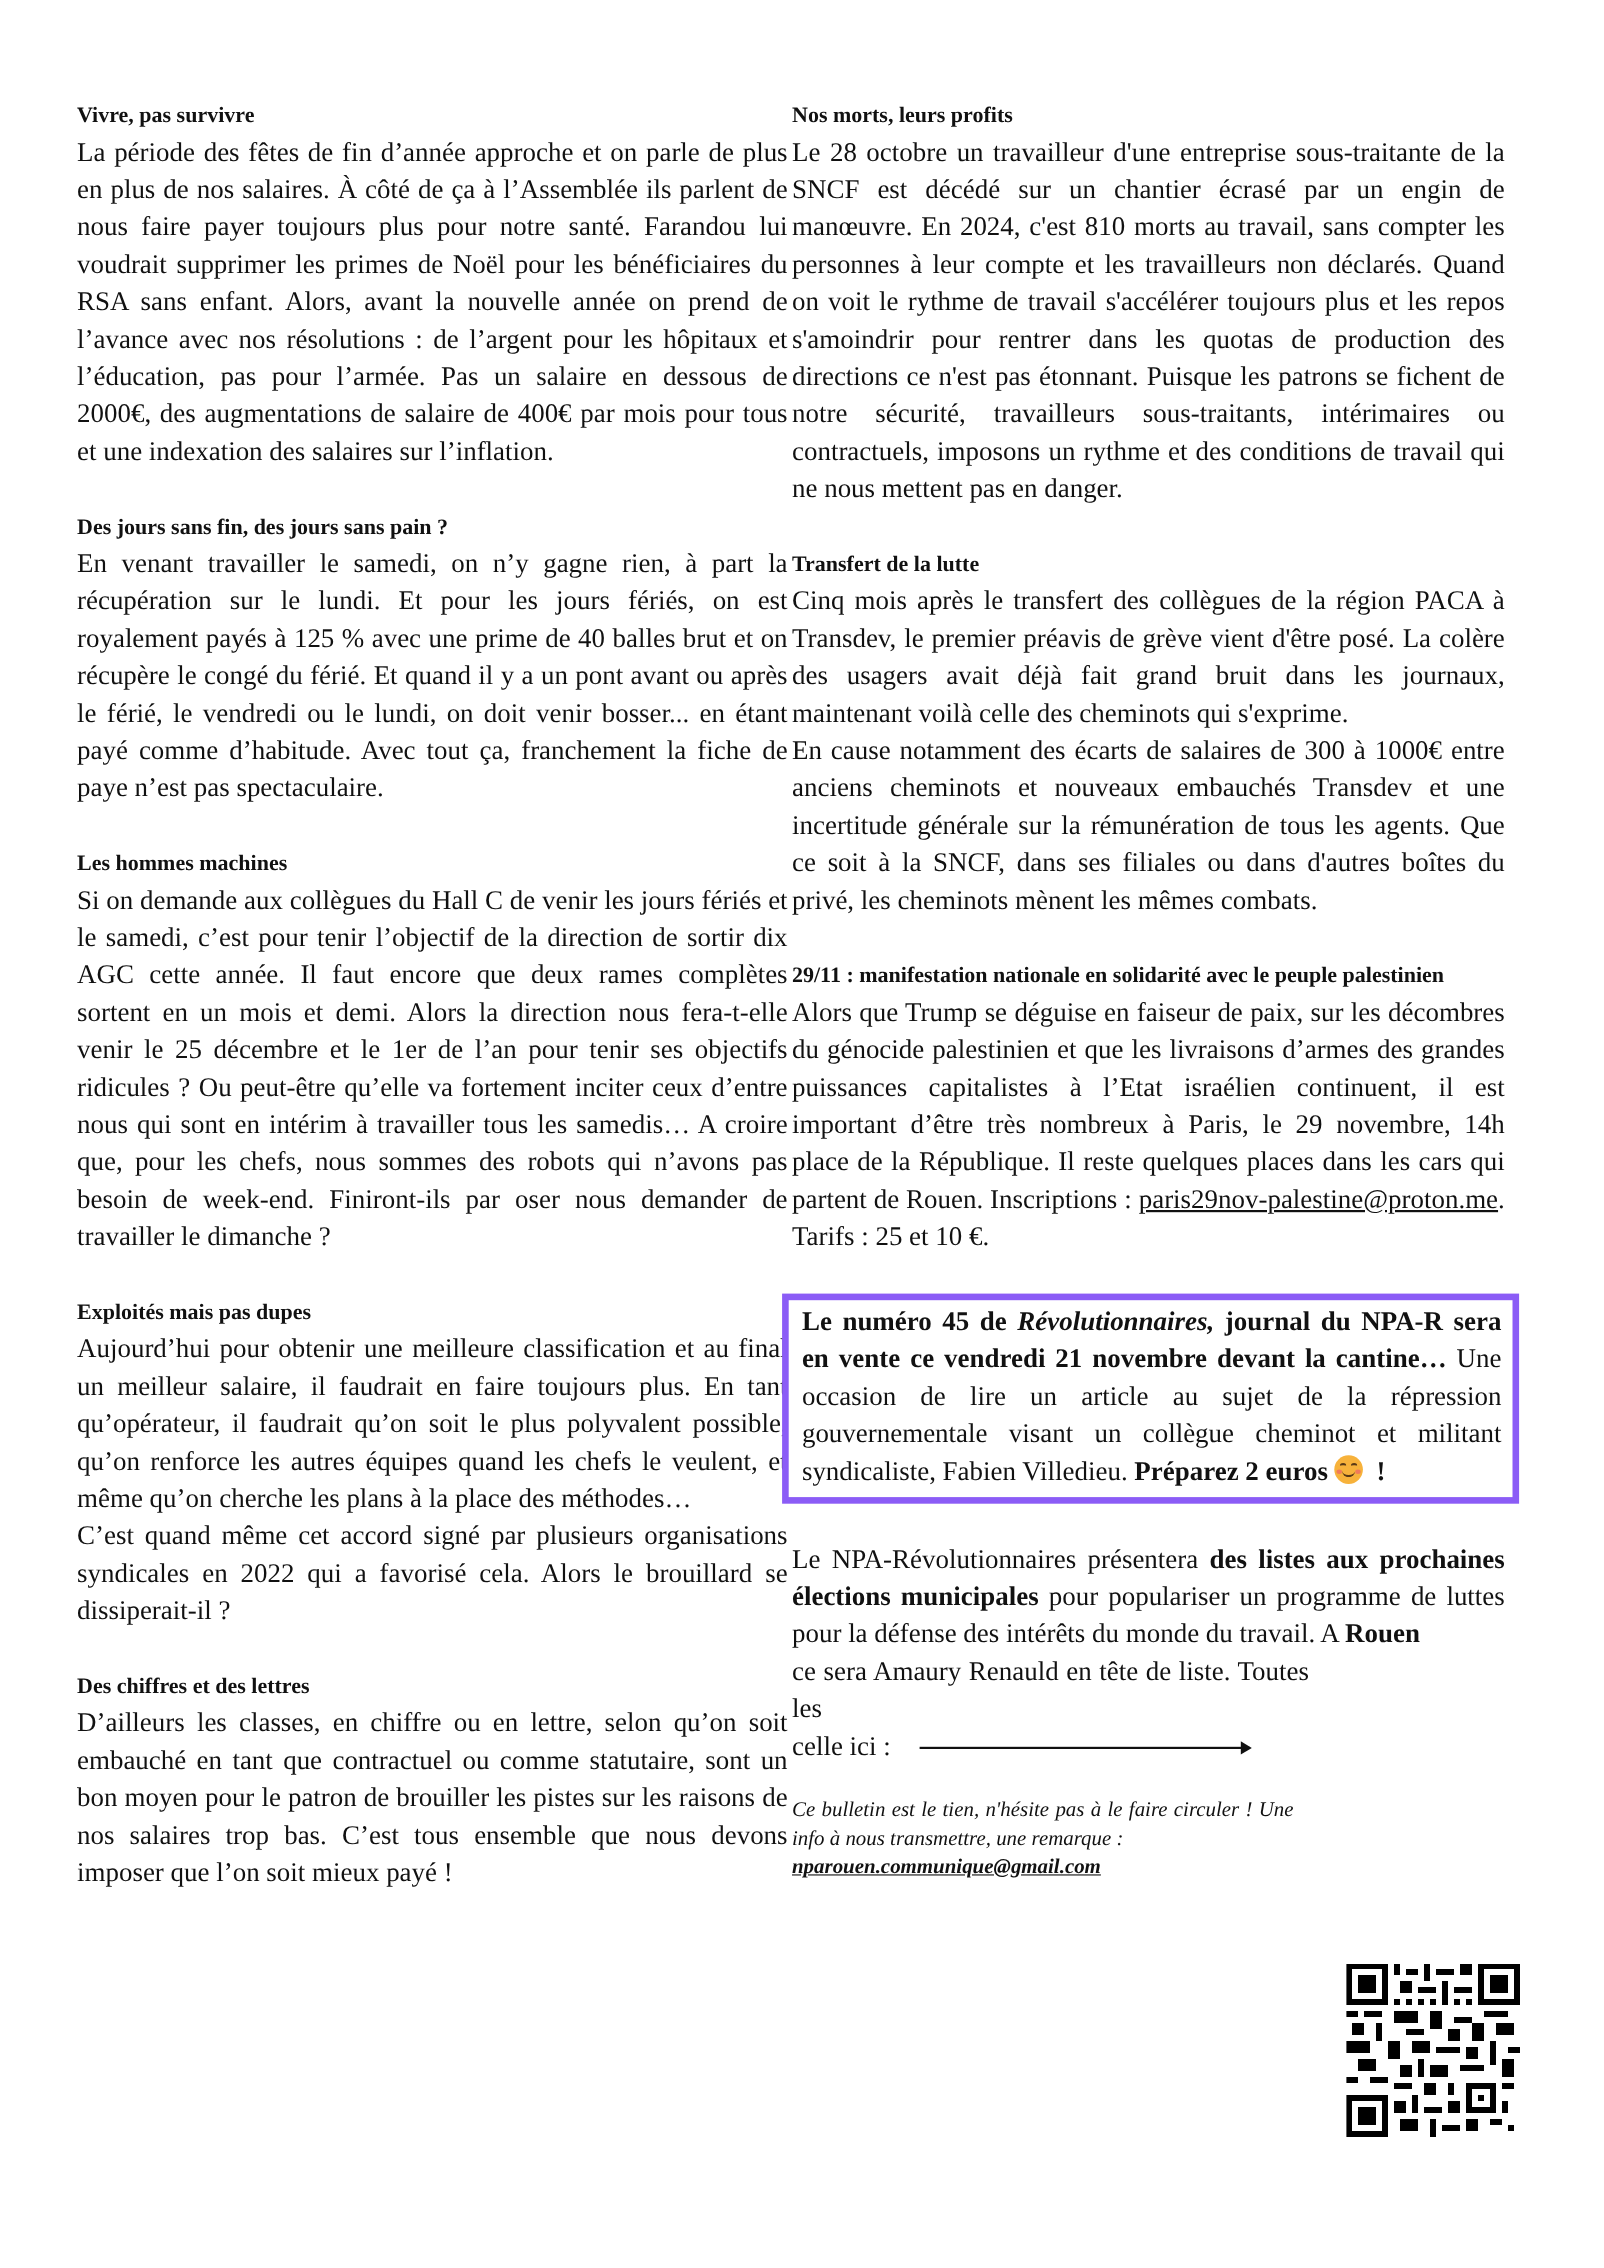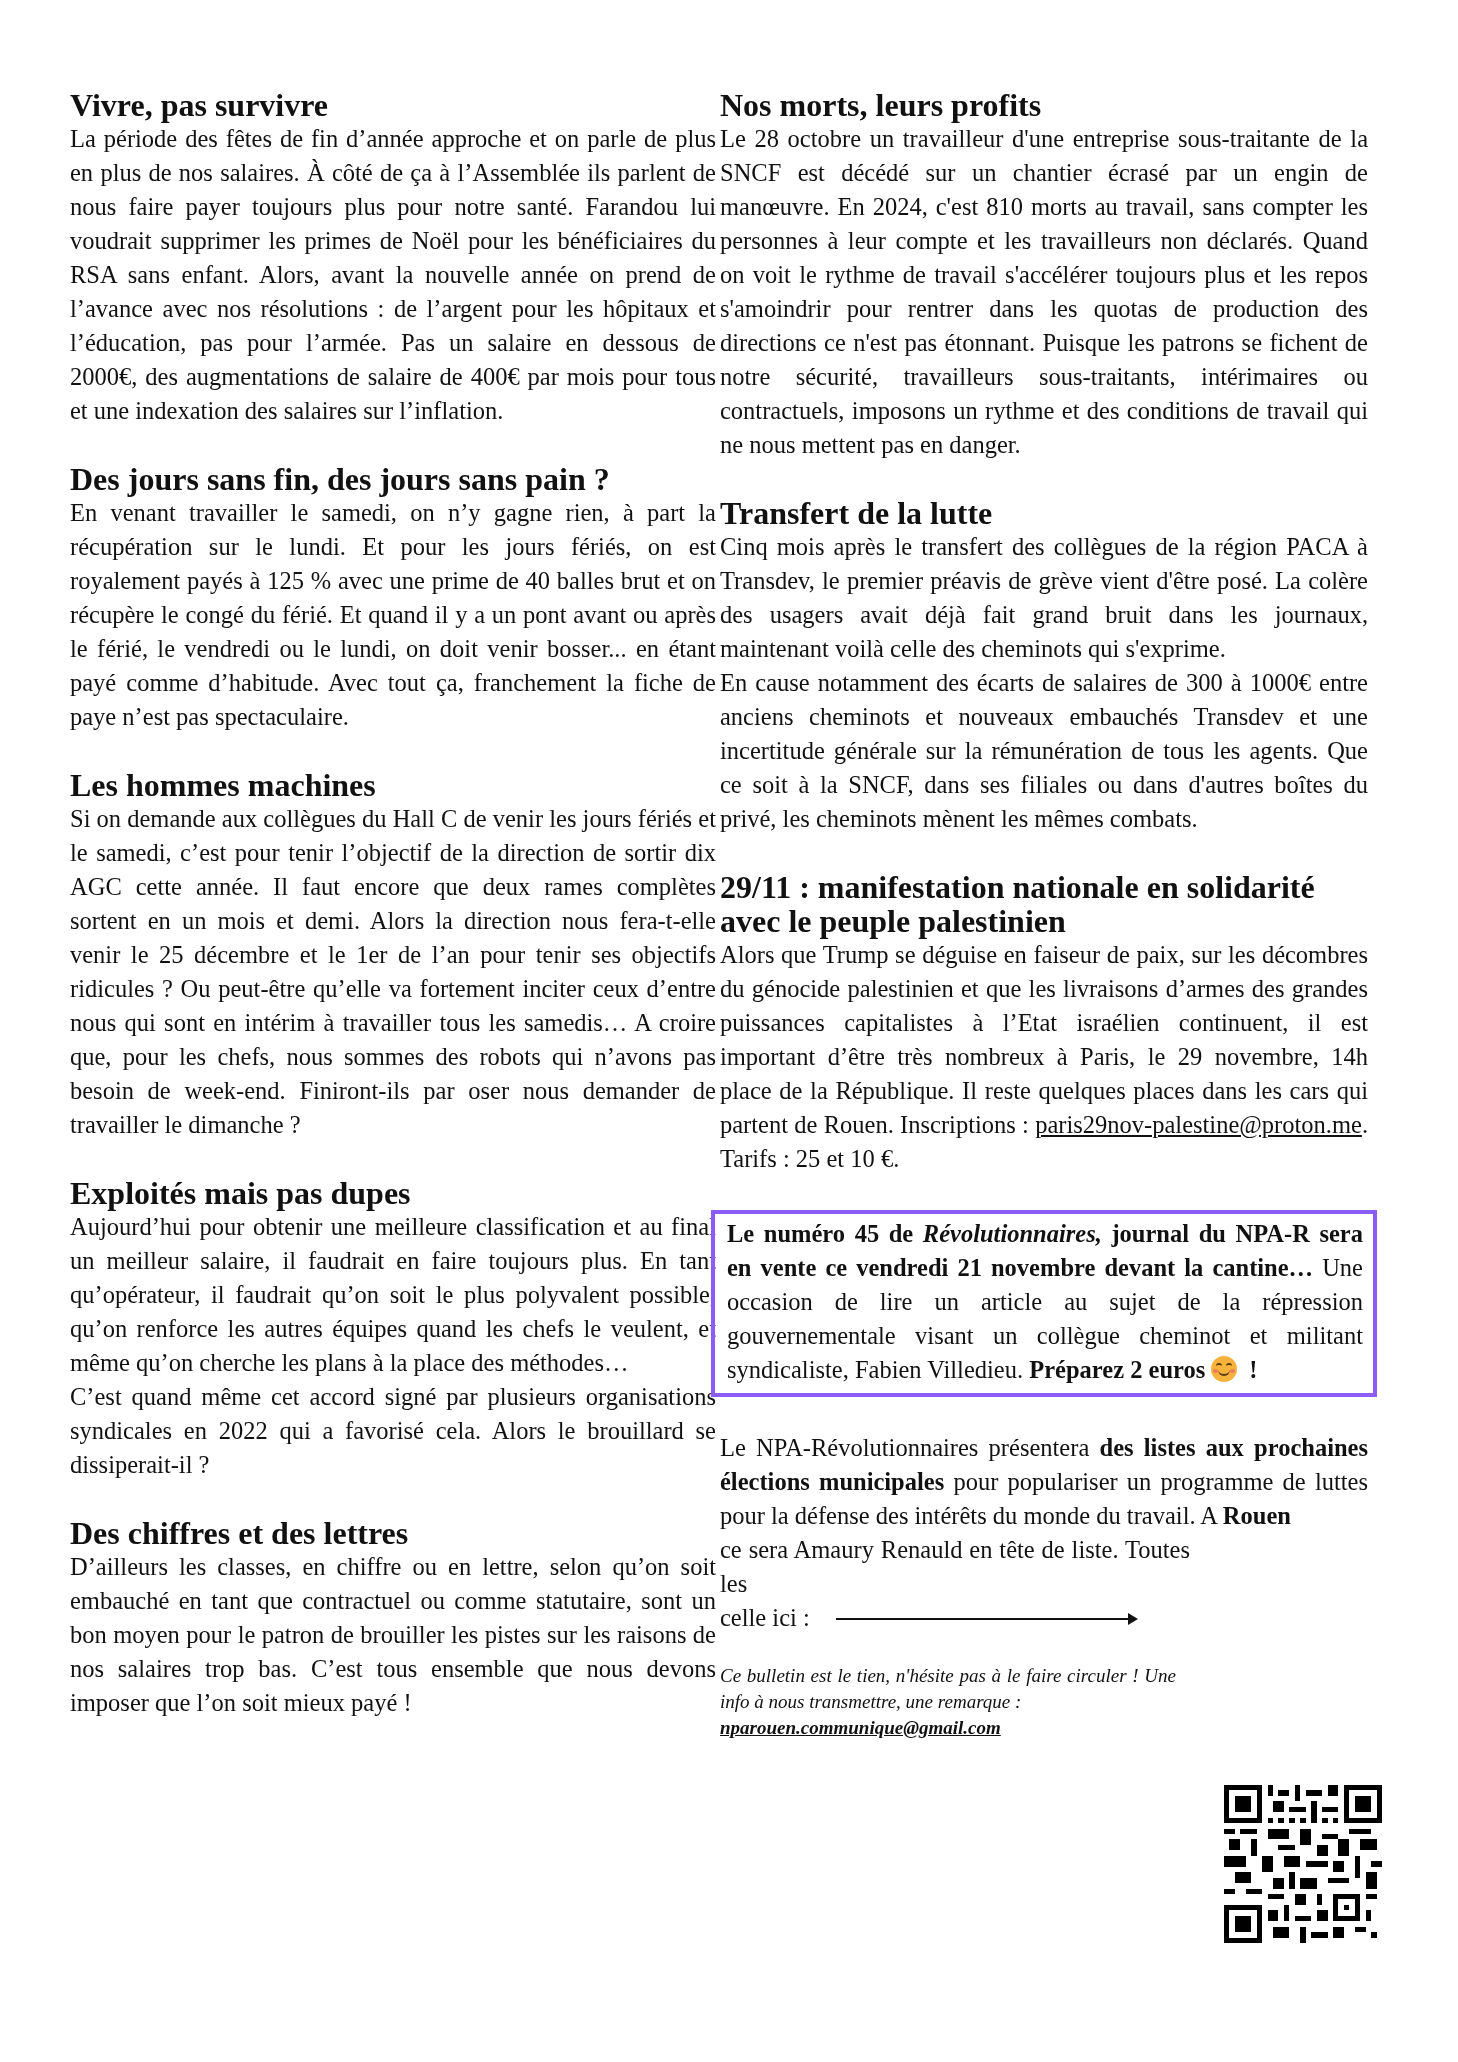--- a/index.html
+++ b/index.html
@@ -5,25 +5,25 @@
   html, body { margin: 0; padding: 0; background: #ffffff; }
   body {
     width: 1458px; height: 2062px; position: relative; overflow: hidden;
     font-family: "Liberation Serif", "DejaVu Serif", serif;
     color: #111111;
   }
   .col { position: absolute; top: 88px; font-size: 24.5px; line-height: 34px; }
   .col-left { left: 70px; width: 646px; }
   .col-right { left: 720px; width: 648px; }
   .article { margin: 0 0 34px 0; }
-  .article h2 { font-size: 32px; font-weight: bold; margin: 0; line-height: 34px; }
+  .article h2 { font-size: 20px; font-weight: bold; margin: 0; line-height: 34px; }
   .article p { margin: 0; text-align: justify; }
   .link { text-decoration: underline; }
   .box {
-    border: 4px solid #8b5cf6;
+    border: 6px solid #8b5cf6;
     padding: 3px 10px 6px 12px;
     margin: 2px 0 34px -9px;
     width: 636px;
     text-align: justify;
   }
   .box b { font-weight: bold; }
   .box i { font-style: italic; }
   .smiley {
     display: inline-block; width: 26px; height: 26px; border-radius: 50%;
     background: #f7b23b; position: relative; vertical-align: -4px; margin: 0 6px;

